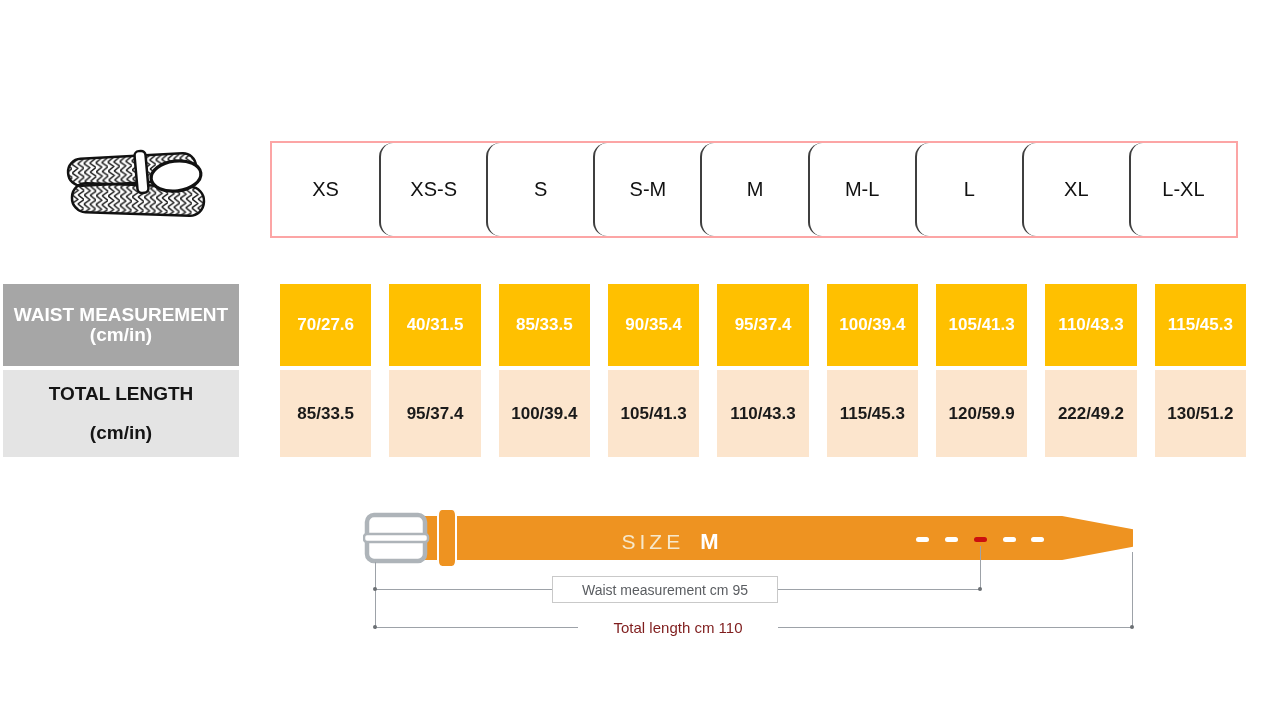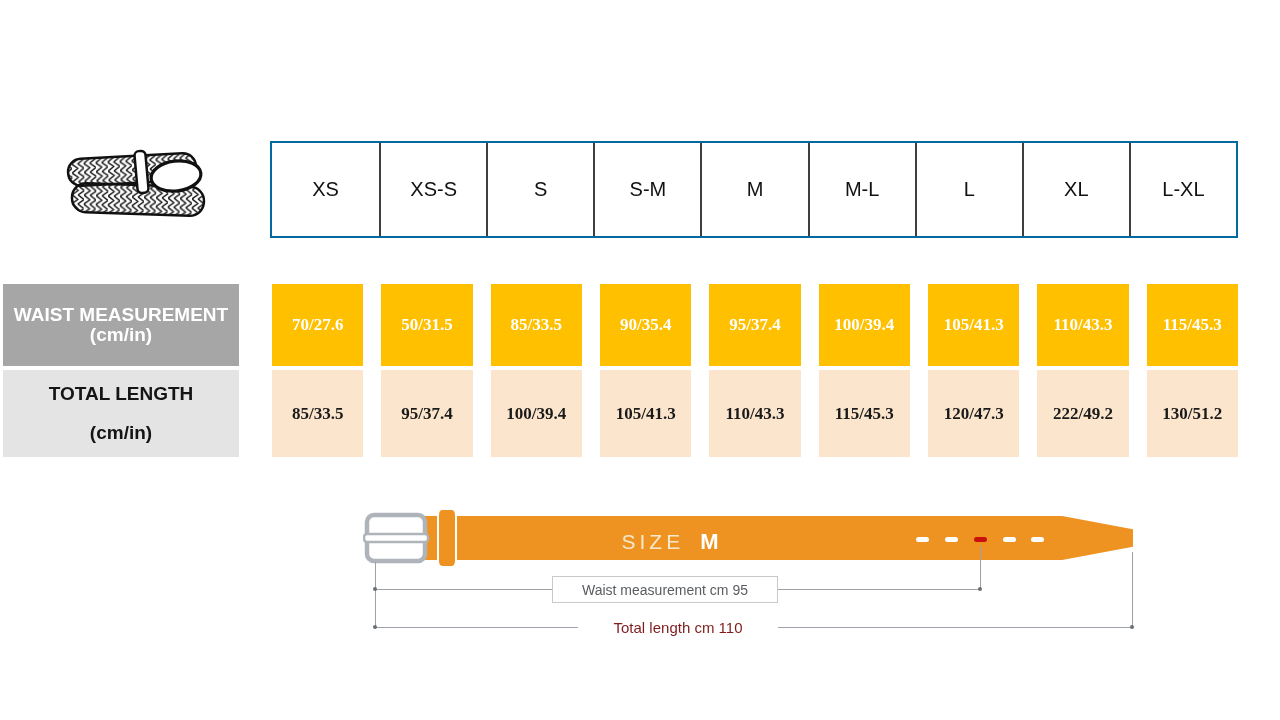--- a/index.html
+++ b/index.html
@@ -6,42 +6,41 @@
   .stage{
     position:relative;width:1280px;height:720px;background:#ffffff;
     font-family:"Liberation Sans",sans-serif;overflow:hidden;
   }
   .abs{position:absolute;}
 
   
   .size-header{
     left:270px;top:141px;width:968px;height:97px;
     display:grid;grid-template-columns:repeat(9,1fr);
-    border:2px solid #0369a1;box-sizing:border-box;background:#fff;
+    border:2px solid #fca5a5;box-sizing:border-box;background:#fff;
   }
   .hcell{
     display:flex;align-items:center;justify-content:center;
     font-size:20px;color:#111;box-sizing:border-box;
   }
-  .hcell + .hcell{border-left:2px solid #3f3f3f;}
+  .hcell + .hcell{border-left:2px solid #3f3f3f;border-radius:14px;}
 
   
   .row-label{
     left:3px;width:236px;display:flex;flex-direction:column;
     align-items:center;justify-content:center;text-align:center;
     font-weight:bold;font-size:19px;line-height:20px;box-sizing:border-box;
   }
   .row-label.waist{top:284px;height:82px;background:#a6a6a6;color:#ffffff;}
   .row-label.total{top:370px;height:87px;background:#e4e4e4;color:#141414;gap:19px;}
 
   
   .vals{
-    left:272px;width:966px;display:grid;grid-template-columns:repeat(9,1fr);
+    left:280px;width:966px;display:grid;grid-template-columns:repeat(9,1fr);
     column-gap:18px;
-    font-family:Liberation Serif, serif;
   }
   .vals.waist{top:284px;height:82px;}
   .vals.total{top:370px;height:87px;}
   .vcell{
     display:flex;align-items:center;justify-content:center;
     font-weight:bold;font-size:17px;
   }
   .vals.waist .vcell{background:#ffc000;color:#ffffff;}
   .vals.total .vcell{background:#fce5cd;color:#1a1a1a;}
 
@@ -119,38 +118,38 @@
     <span>WAIST MEASUREMENT</span>
     <span>(cm/in)</span>
   </div>
   <div class="abs row-label total">
     <span>TOTAL LENGTH</span>
     <span>(cm/in)</span>
   </div>
 
   <div class="abs vals waist">
     <div class="vcell">70/27.6</div>
-    <div class="vcell">50/31.5</div>
+    <div class="vcell">40/31.5</div>
     <div class="vcell">85/33.5</div>
     <div class="vcell">90/35.4</div>
     <div class="vcell">95/37.4</div>
     <div class="vcell">100/39.4</div>
     <div class="vcell">105/41.3</div>
     <div class="vcell">110/43.3</div>
     <div class="vcell">115/45.3</div>
   </div>
 
   <div class="abs vals total">
     <div class="vcell">85/33.5</div>
     <div class="vcell">95/37.4</div>
     <div class="vcell">100/39.4</div>
     <div class="vcell">105/41.3</div>
     <div class="vcell">110/43.3</div>
     <div class="vcell">115/45.3</div>
-    <div class="vcell">120/47.3</div>
+    <div class="vcell">120/59.9</div>
     <div class="vcell">222/49.2</div>
     <div class="vcell">130/51.2</div>
   </div>
 
   <div class="abs belt-band"></div>
 
   <svg class="abs buckle" viewBox="0 0 68 54" aria-hidden="true">
     <rect x="4" y="4" width="58" height="46" rx="7" fill="#ffffff" stroke="#aeb4b9" stroke-width="4.5"></rect>
     <rect x="1" y="23" width="64" height="8" rx="3" fill="#ffffff" stroke="#aeb4b9" stroke-width="2.5"></rect>
   </svg>

